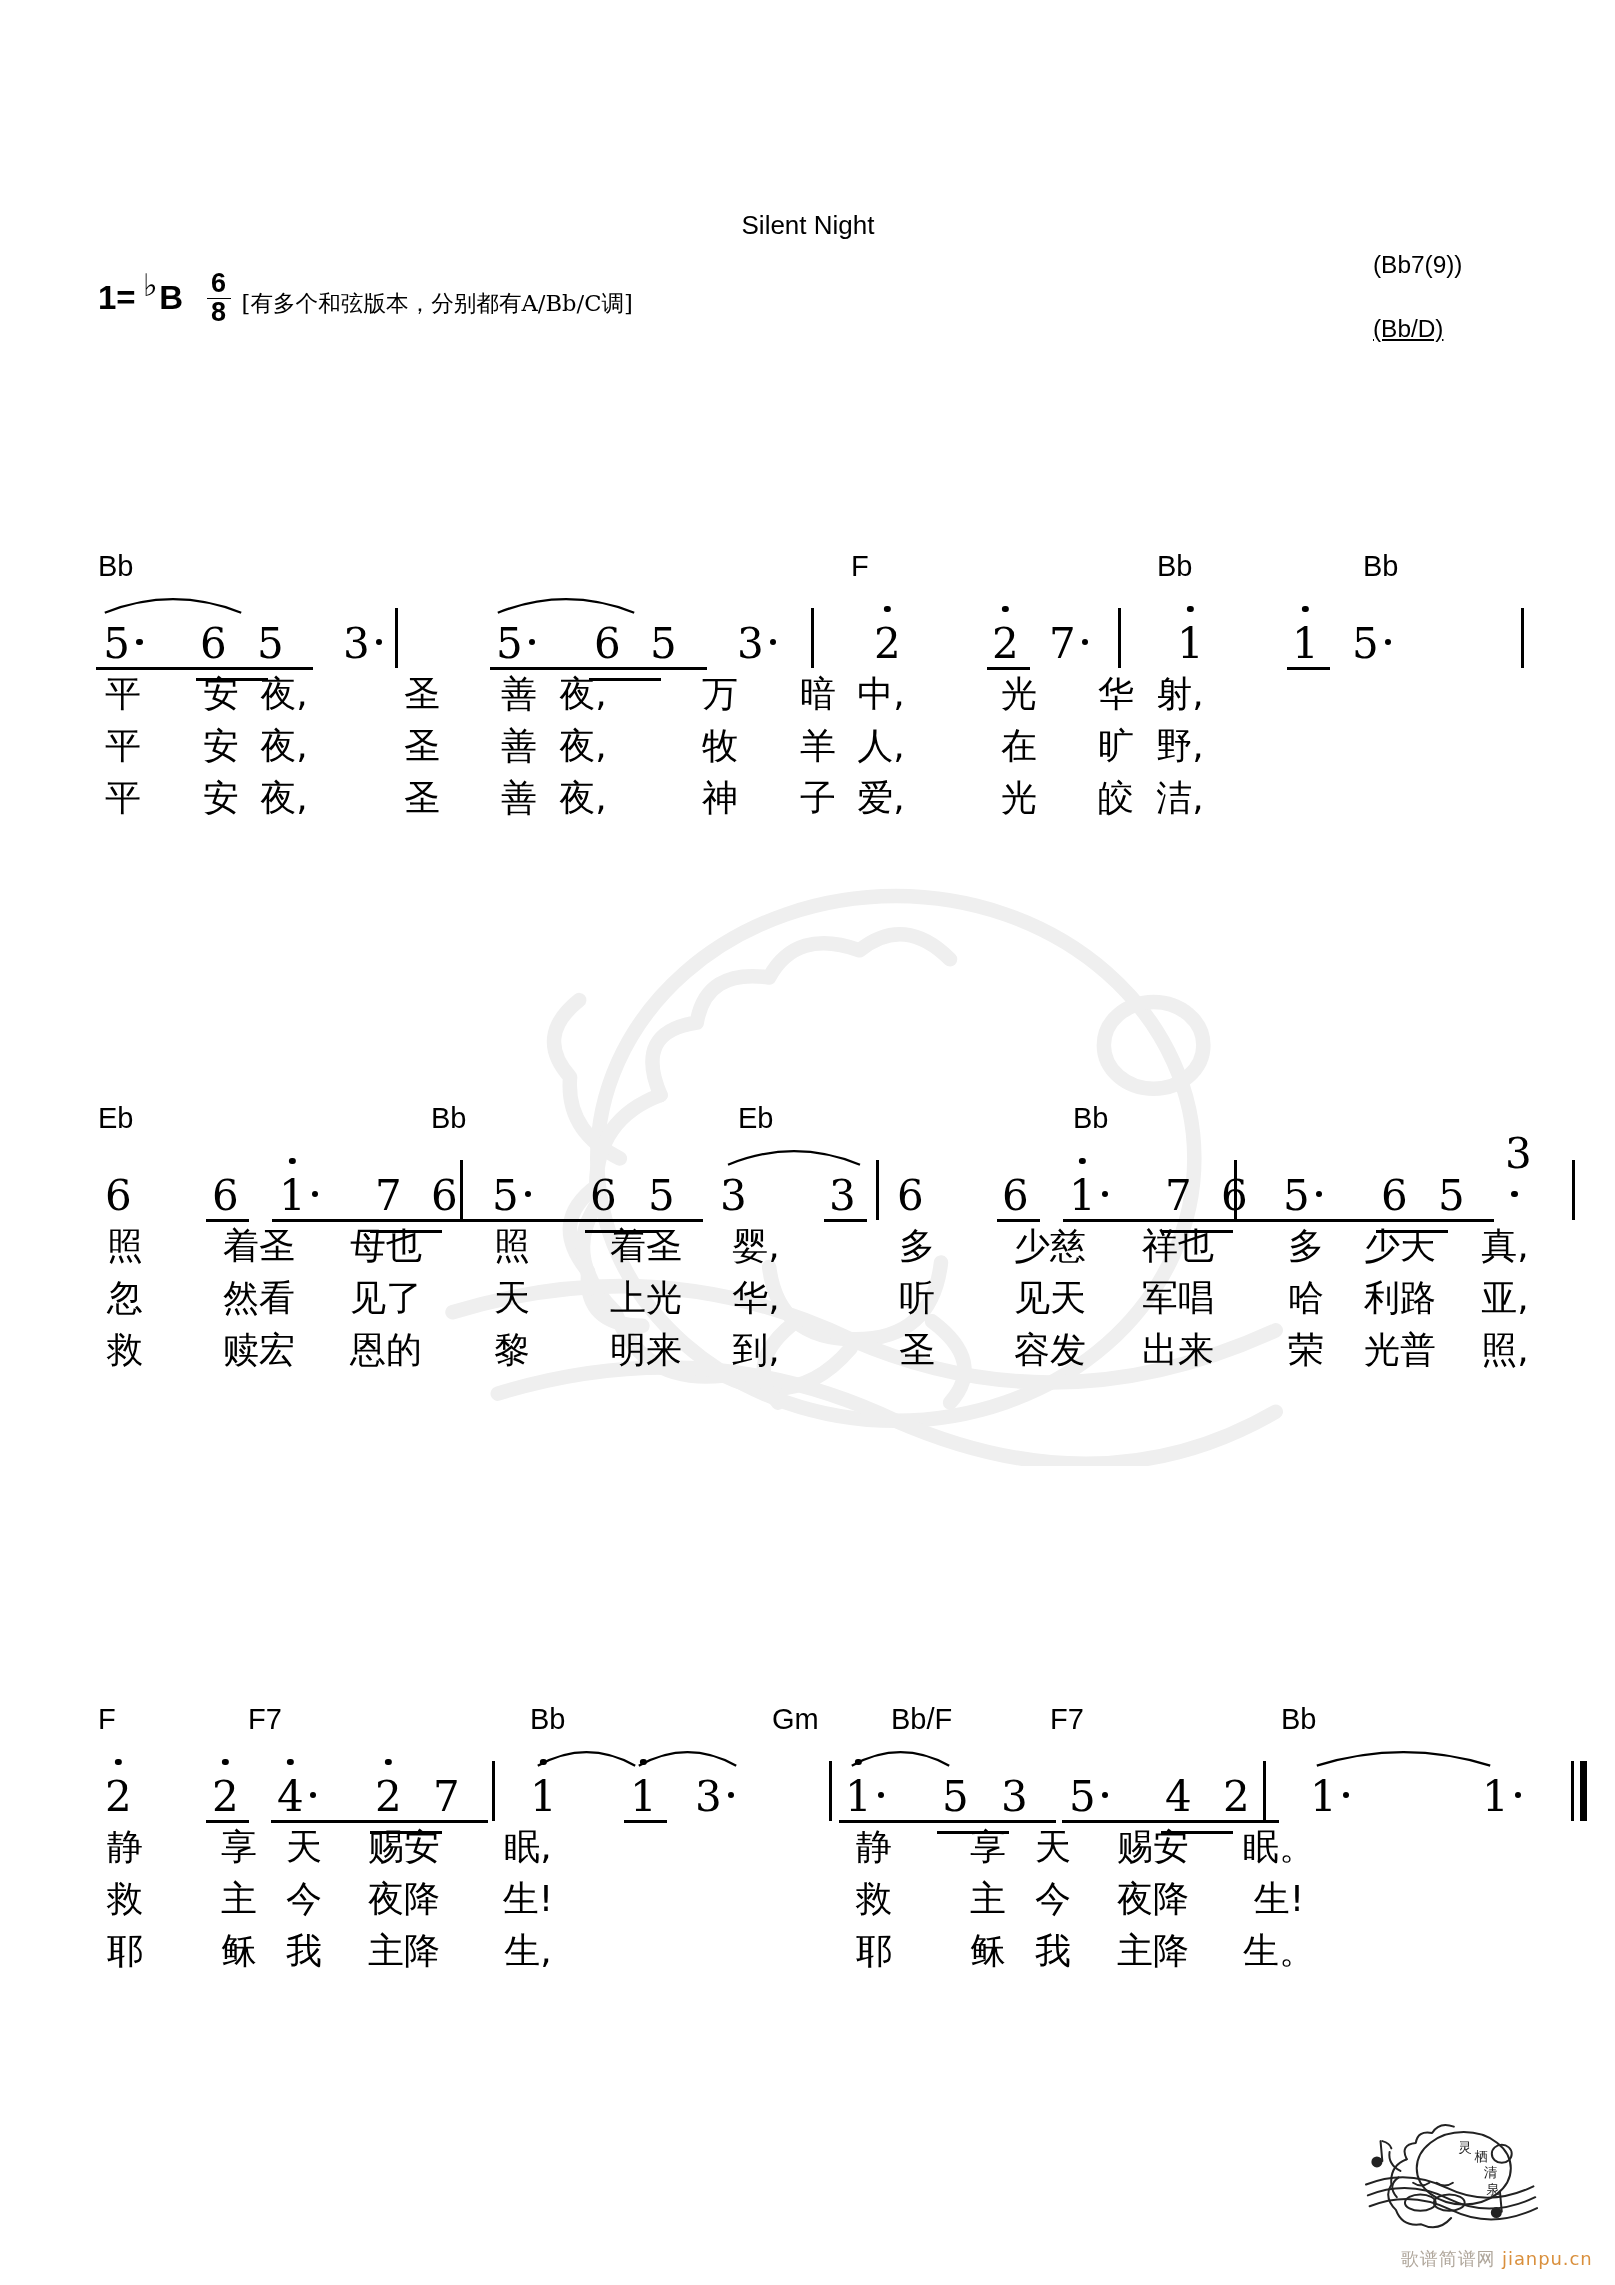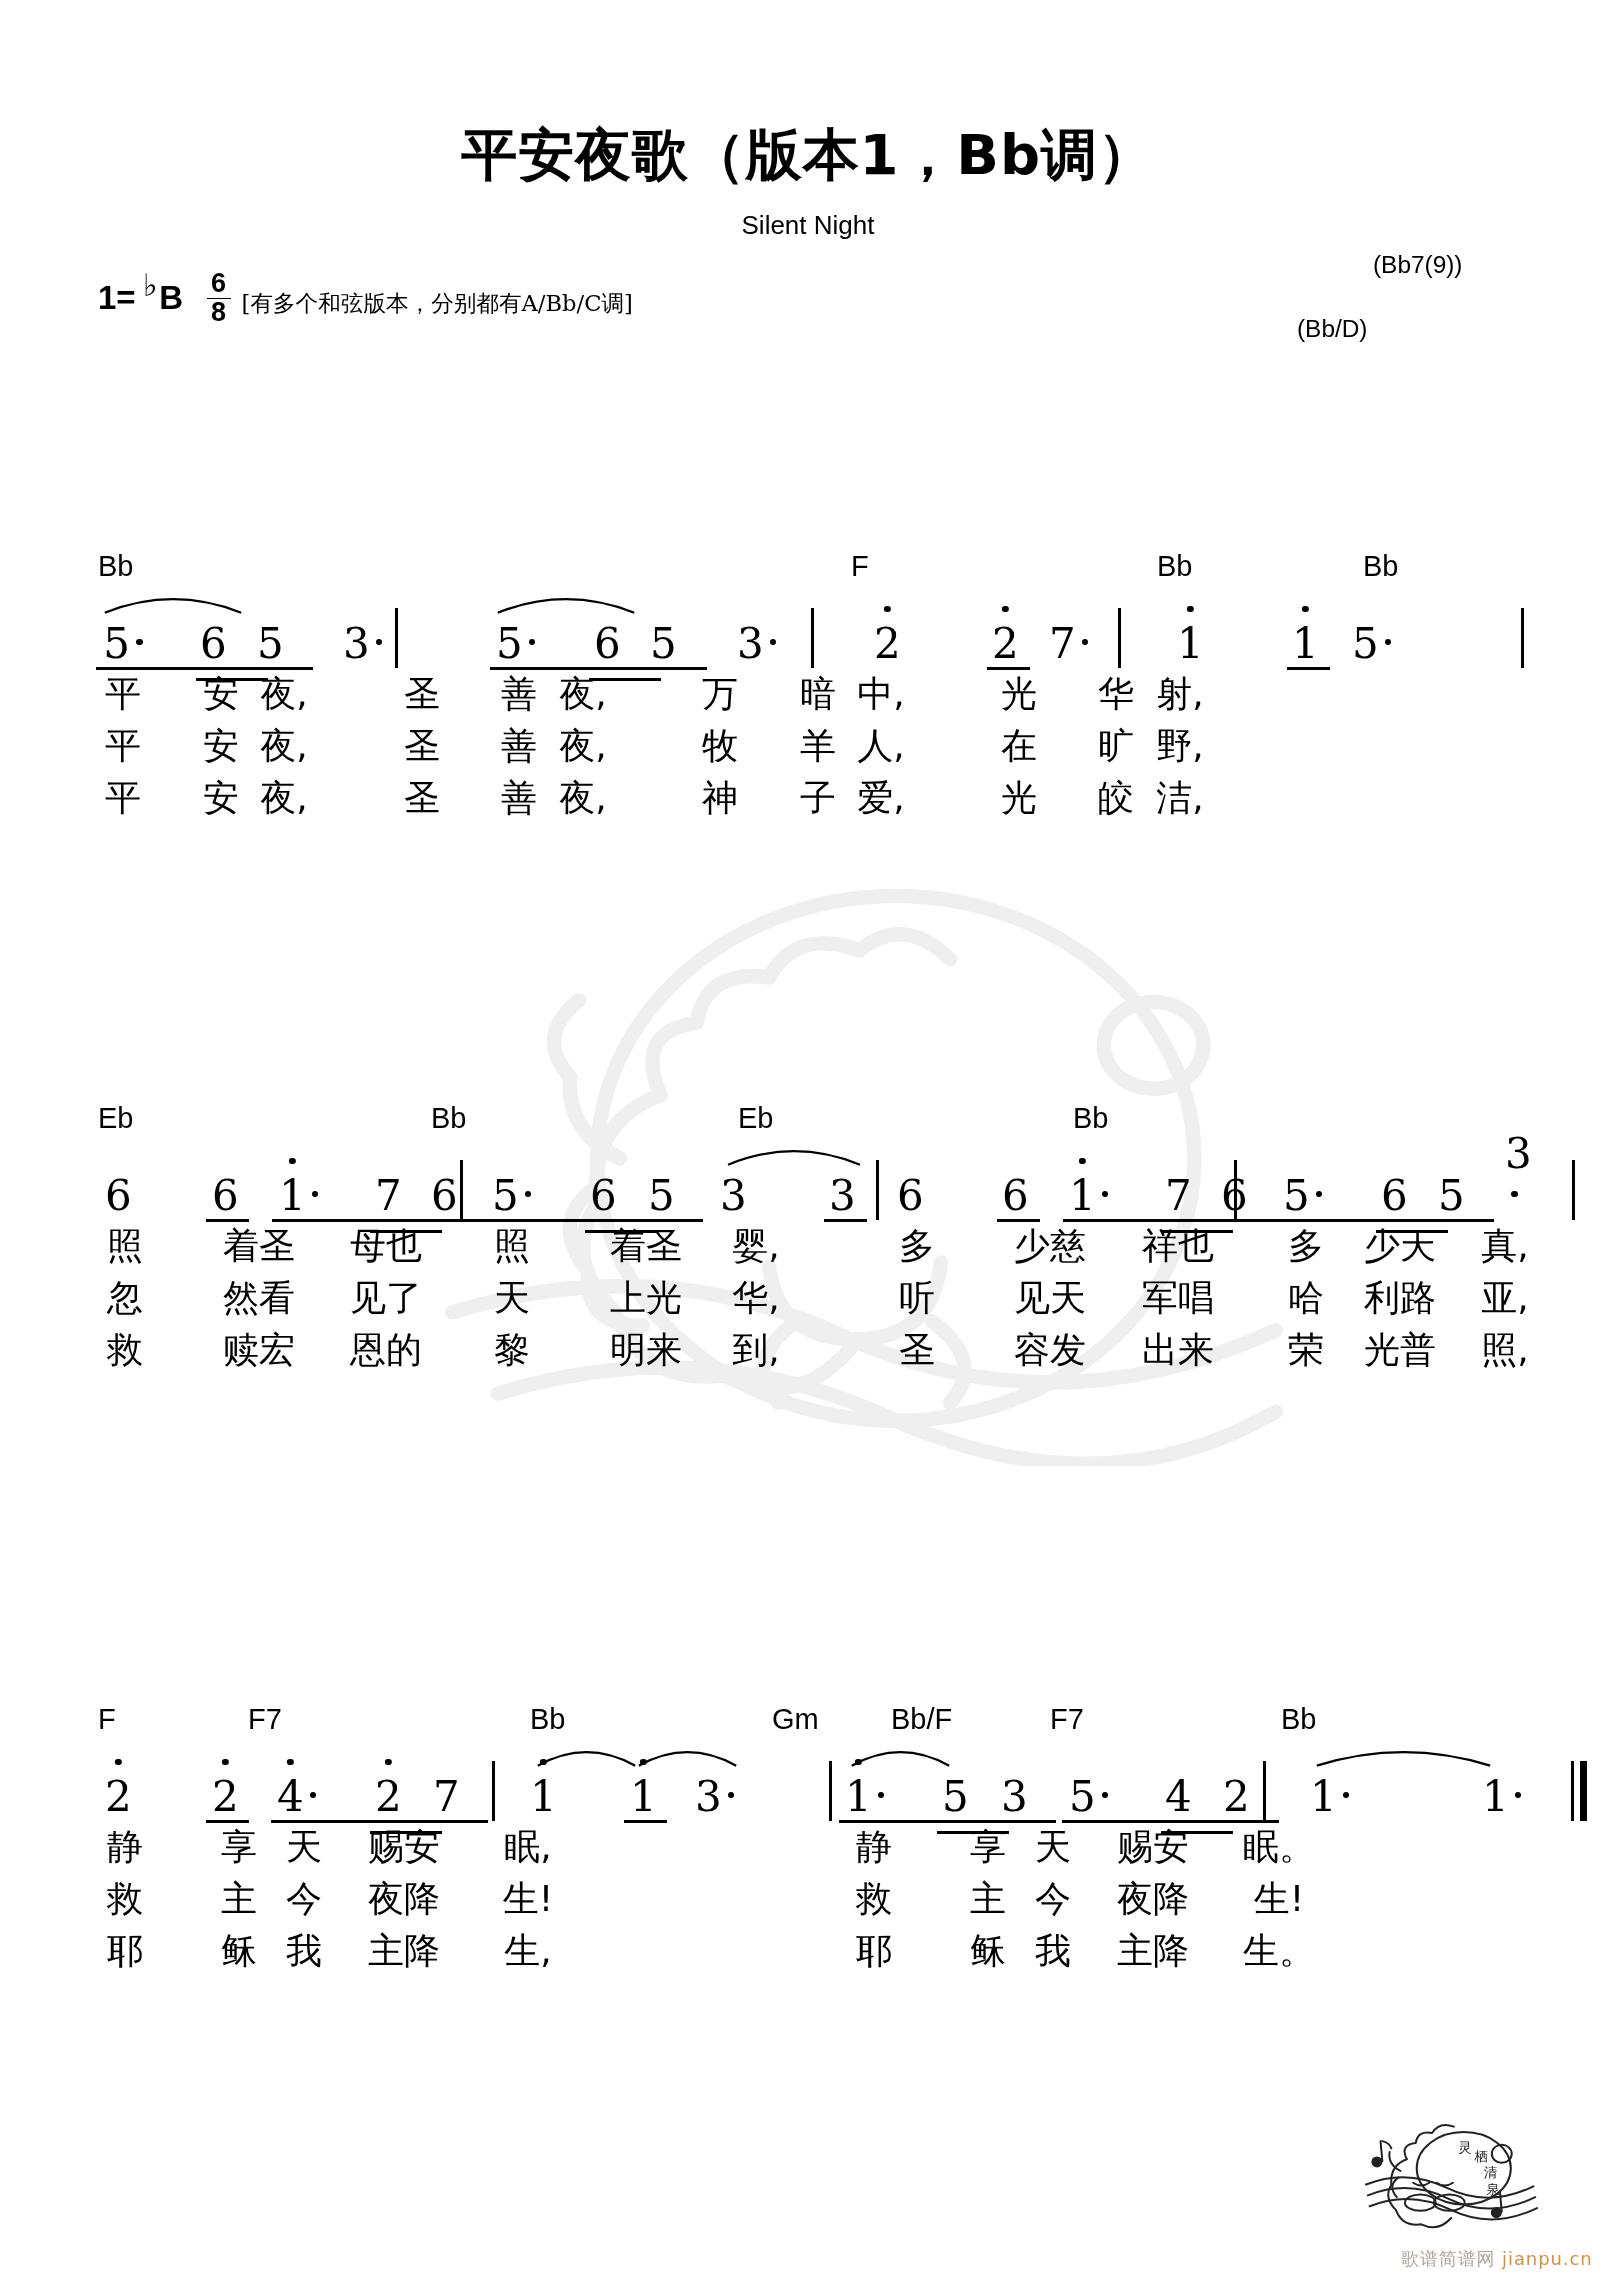--- a/index.html
+++ b/index.html
@@ -142,38 +142,37 @@
     <path d="M450 480 q-60 45 -20 90"></path>
     <path d="M600 480 q60 45 20 90"></path>
     <ellipse cx="845" cy="175" rx="55" ry="48"></ellipse>
     <path d="M70 470 q230 -70 440 30 q230 100 470 -10"></path>
     <path d="M120 560 q230 -70 440 30 q230 100 420 -10"></path>
   </g>
 </svg>
 
 <div class="page">
 
-  <div class="title">平安夜歌（版本1，Bb调）</div>
   <div class="subtitle">Silent Night</div>
 
 
   <div class="keyblock">
     <span class="eq">1=</span>
     <span class="flat">♭</span>
     <span class="letter">B</span>
     <span class="meter">
       <span class="num">6</span>
       <span class="den">8</span>
     </span>
     <span class="keynote">[有多个和弦版本，分别都有A/Bb/C调]</span>
   </div>
 
   <div id="score-root">
       <div class="alt-chord" style="left: 1373px; top: 251px;">(Bb7(9))</div>
-      <div class="alt-chord" style="left: 1297px; top: 315px;">(Bb/D)</div>
+      <div class="alt-chord" style="left: 1373px; top: 315px; text-decoration: underline;">(Bb/D)</div>
       <div class="system" style="top: 543px;">
         <div class="chordrow">
           <span class="chord" style="left: 11px;">Bb</span>
           <span class="chord" style="left: 764px;">F</span>
           <span class="chord" style="left: 1070px;">Bb</span>
           <span class="chord" style="left: 1276px;">Bb</span>
         </div>
         <div class="noterow">
           <svg class="slur" width="140" height="23.5" viewBox="0 0 155 26" style="left: 16.3px; bottom: 56px;">
             <path d="M2 24 Q77.5 -6 153 24" fill="none" stroke="#000" stroke-width="2.5"></path>

